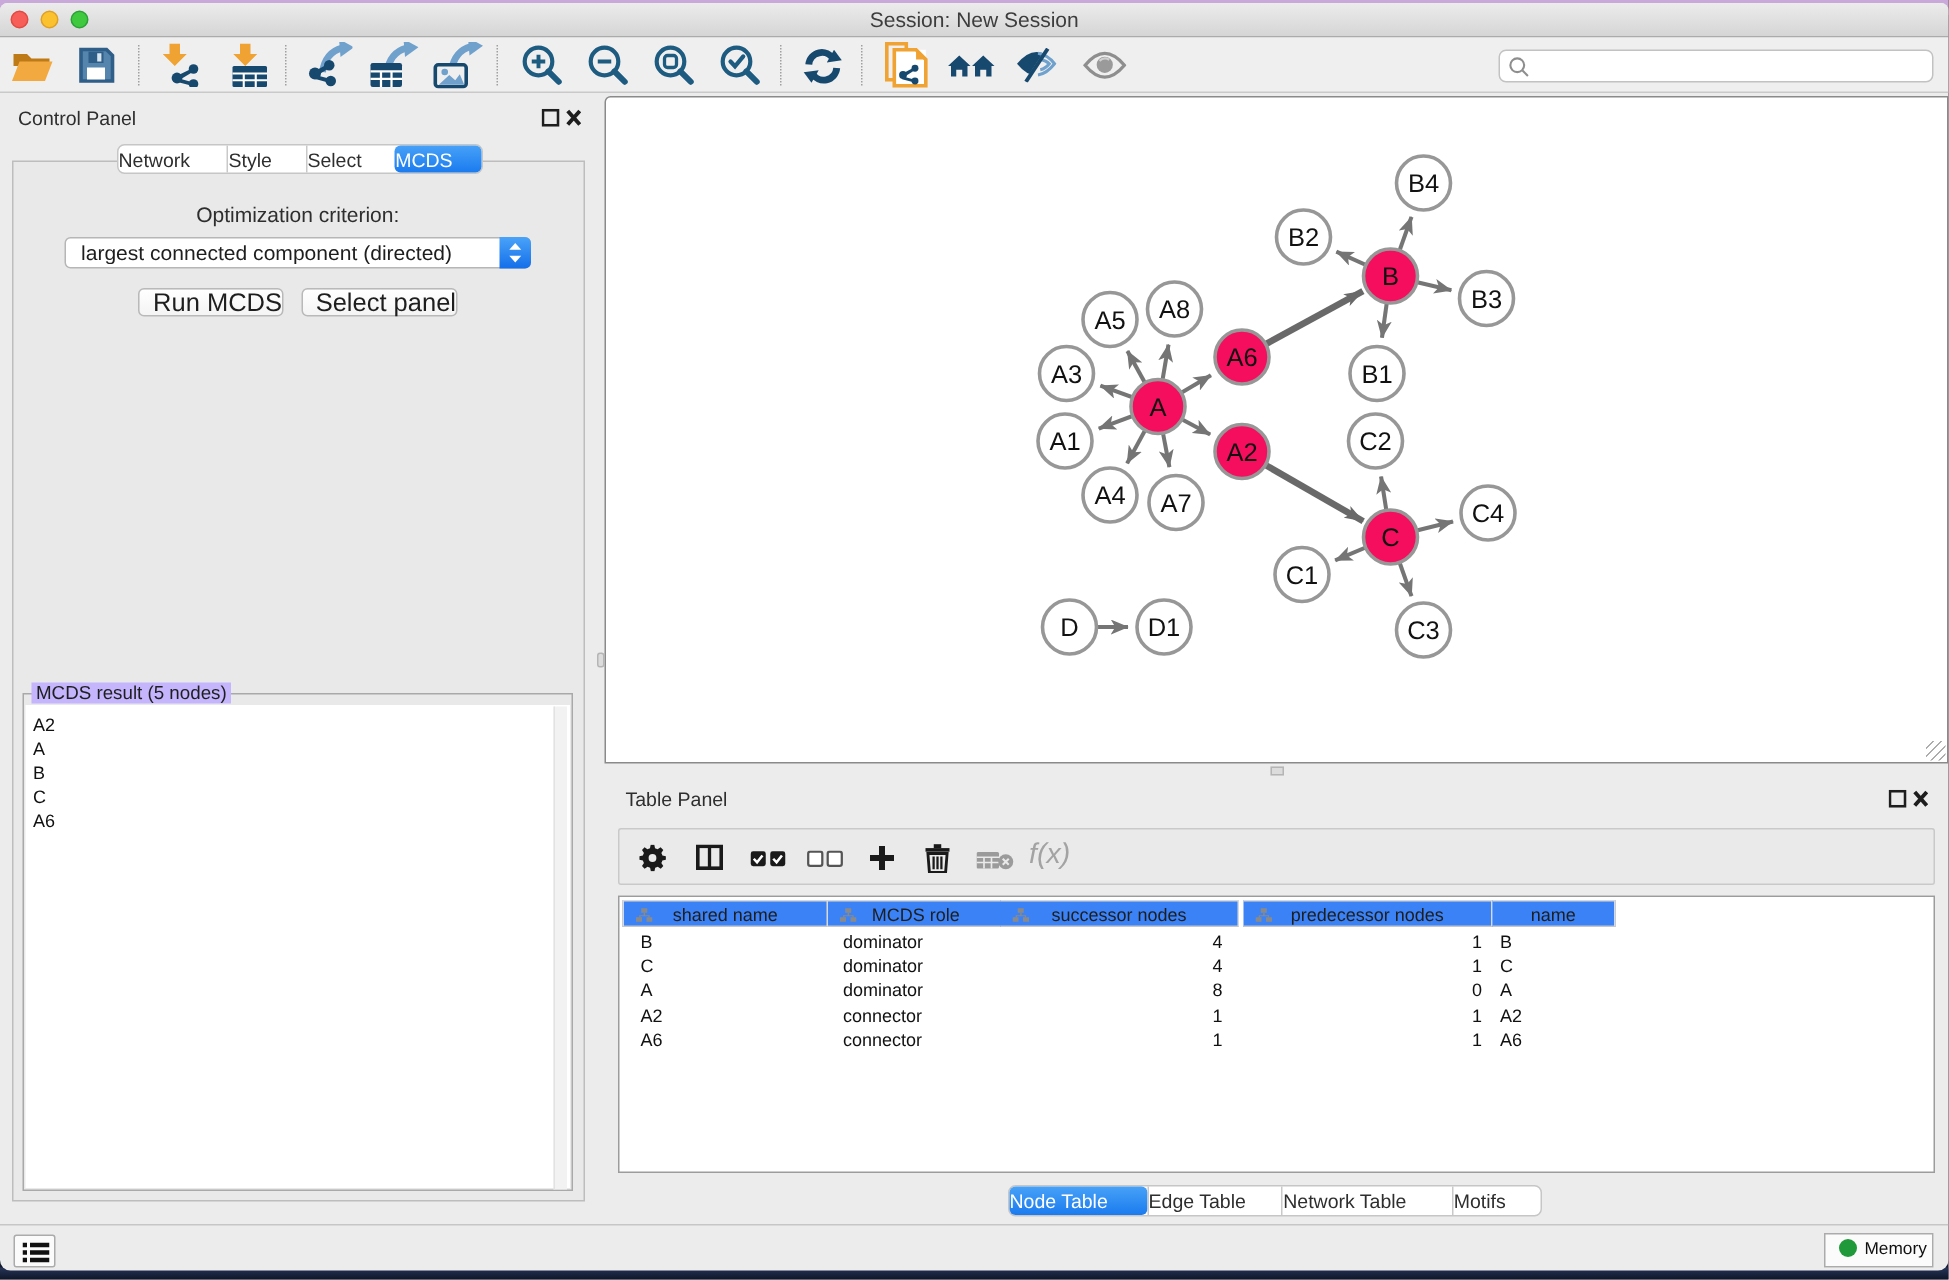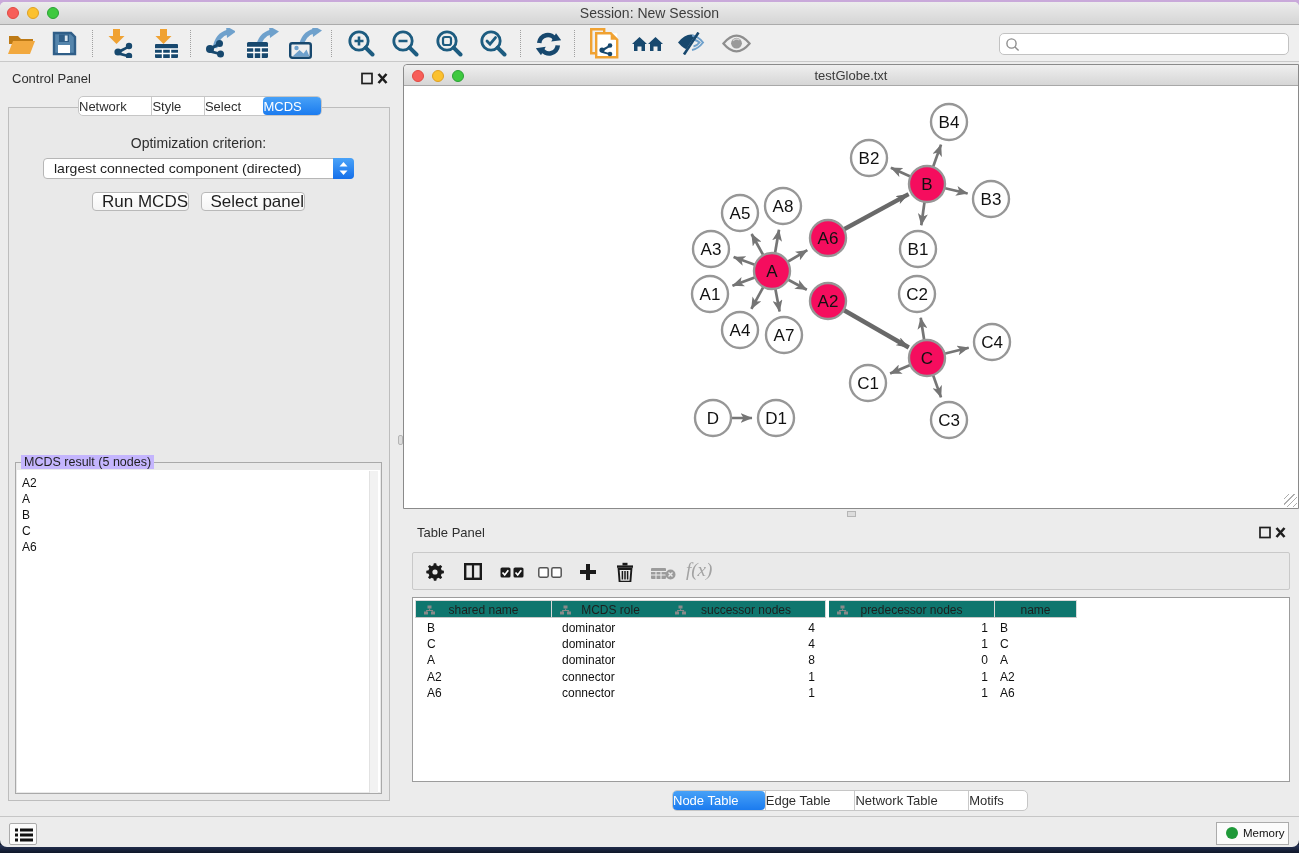--- a/index.html
+++ b/index.html
@@ -33,23 +33,23 @@
 #fs .items{position:absolute;left:6px;top:12px;font-size:12px;color:#111;line-height:16px}
 #fs .sb{position:absolute;right:3px;top:8px;width:9px;height:322px;background:#F2F2F2;border-left:1px solid #E2E2E2}
 #nw{position:absolute;left:403px;top:64px;width:896px;height:445px;background:#fff;border:1px solid #8A8A8A;border-radius:4px 0 0 0}
 #nwtb{position:absolute;left:0;top:0;width:100%;height:21px;background:linear-gradient(180deg,#EFEFEF,#D6D6D6);border-bottom:1px solid #A8A8A8;border-radius:4px 0 0 0}
 #nwtb .t{position:absolute;width:100%;text-align:center;top:3px;font-size:13px;color:#3A3A3A}
 #graph{position:absolute;left:0;top:22px}
 #grip{position:absolute;right:1px;bottom:1px;width:13px;height:13px;background:repeating-linear-gradient(135deg,transparent 0 3px,#ADADAD 3px 4px)}
 .handle{position:absolute;background:#DCDCDC;border:1px solid #B5B5B5}
 #tpTitle{position:absolute;left:417px;top:525px;font-size:13px;color:#2E2E2E}
 #tpBar{position:absolute;left:412px;top:552px;width:878px;height:38px;background:#EAEAEA;border:1px solid #C9C9C9;border-radius:2px}
-#fx{position:absolute;left:686px;top:559px;font-family:Liberation Serif, serif;font-style:italic;font-size:19px;color:#A3A3A3}
+#fx{position:absolute;left:686px;top:559px;font-family:Liberation Sans, sans-serif;font-style:italic;font-size:19px;color:#A3A3A3}
 #tbl{position:absolute;left:412px;top:597px;width:878px;height:185px;background:#fff;border:1px solid #9C9C9C}
-.hcell{position:absolute;top:600px;height:18px;background:#0f766e;border-top:1px solid #D9D9D9;border-right:1px solid #D9D9D9;border-bottom:1px solid #C6C6C6;font-size:12px;color:#1E1E1E}
+.hcell{position:absolute;top:600px;height:18px;background:#3b82f6;border-top:1px solid #D9D9D9;border-right:1px solid #D9D9D9;border-bottom:1px solid #C6C6C6;font-size:12px;color:#1E1E1E}
 .hcell .hlab{position:absolute;width:100%;text-align:center;top:2px}
 .hcell .hic{position:absolute;left:8px;top:3px}
 .tcell{position:absolute;font-size:12px;color:#111;height:16px;line-height:16px}
 #btabs{left:672px;top:790px;width:356px;height:21px;position:absolute}
 #sline{position:absolute;left:0;top:816px;width:100%;height:0;border-top:1px solid #C6C6C6}
 #lbtn{position:absolute;left:9px;top:823px;width:28px;height:22px;background:#FBFBFB;border:1px solid #ABABAB;border-radius:2px}
 #mbtn{position:absolute;left:1216px;top:822px;width:73px;height:23px;background:#FBFBFB;border:1px solid #ABABAB;font-size:11.5px;color:#111;line-height:21px}
 #mbtn .dot{display:inline-block;width:12px;height:12px;border-radius:50%;background:#1F9939;margin:0 5px 0 9px;vertical-align:-2px}
 </style></head><body>
 <div id="purp"></div>
@@ -235,26 +235,20 @@
     <div class="leg">MCDS result (5 nodes)</div>
     <div class="items">
           <div>A2</div>
           <div>A</div>
           <div>B</div>
           <div>C</div>
           <div>A6</div>
         </div>
   </div>
   <div id="nw">
-    <div id="nwtb">
-      <div class="light" style="left:8px;top:5px;background:#F75E59;border:1px solid #E14942"></div>
-      <div class="light" style="left:28px;top:5px;background:#FBC12F;border:1px solid #DFA023"></div>
-      <div class="light" style="left:48px;top:5px;background:#3EC93F;border:1px solid #2BA136"></div>
-      <div class="t">testGlobe.txt</div>
-    </div>
     <svg id="graph" width="894" height="422" viewBox="0 0 894 422">
 <defs>
 <marker id="ah" viewBox="0 0 12 10" refX="11.5" refY="5" markerWidth="12" markerHeight="10" orient="auto" markerUnits="userSpaceOnUse">
               <path d="M0,0 L12,5 L0,10 L3,5 Z" fill="#757575"></path>
             </marker>
 <marker id="ahT" viewBox="0 0 13 9" refX="12.5" refY="4.5" markerWidth="13" markerHeight="9" orient="auto" markerUnits="userSpaceOnUse">
               <path d="M0,0 L13,4.5 L0,9 L3.3,4.5 Z" fill="#696969"></path>
             </marker>
 </defs>
 <line x1="368.0" y1="184.0" x2="328.5" y2="198.7" stroke="#757575" stroke-width="2.7" marker-end="url(#ah)"></line>

